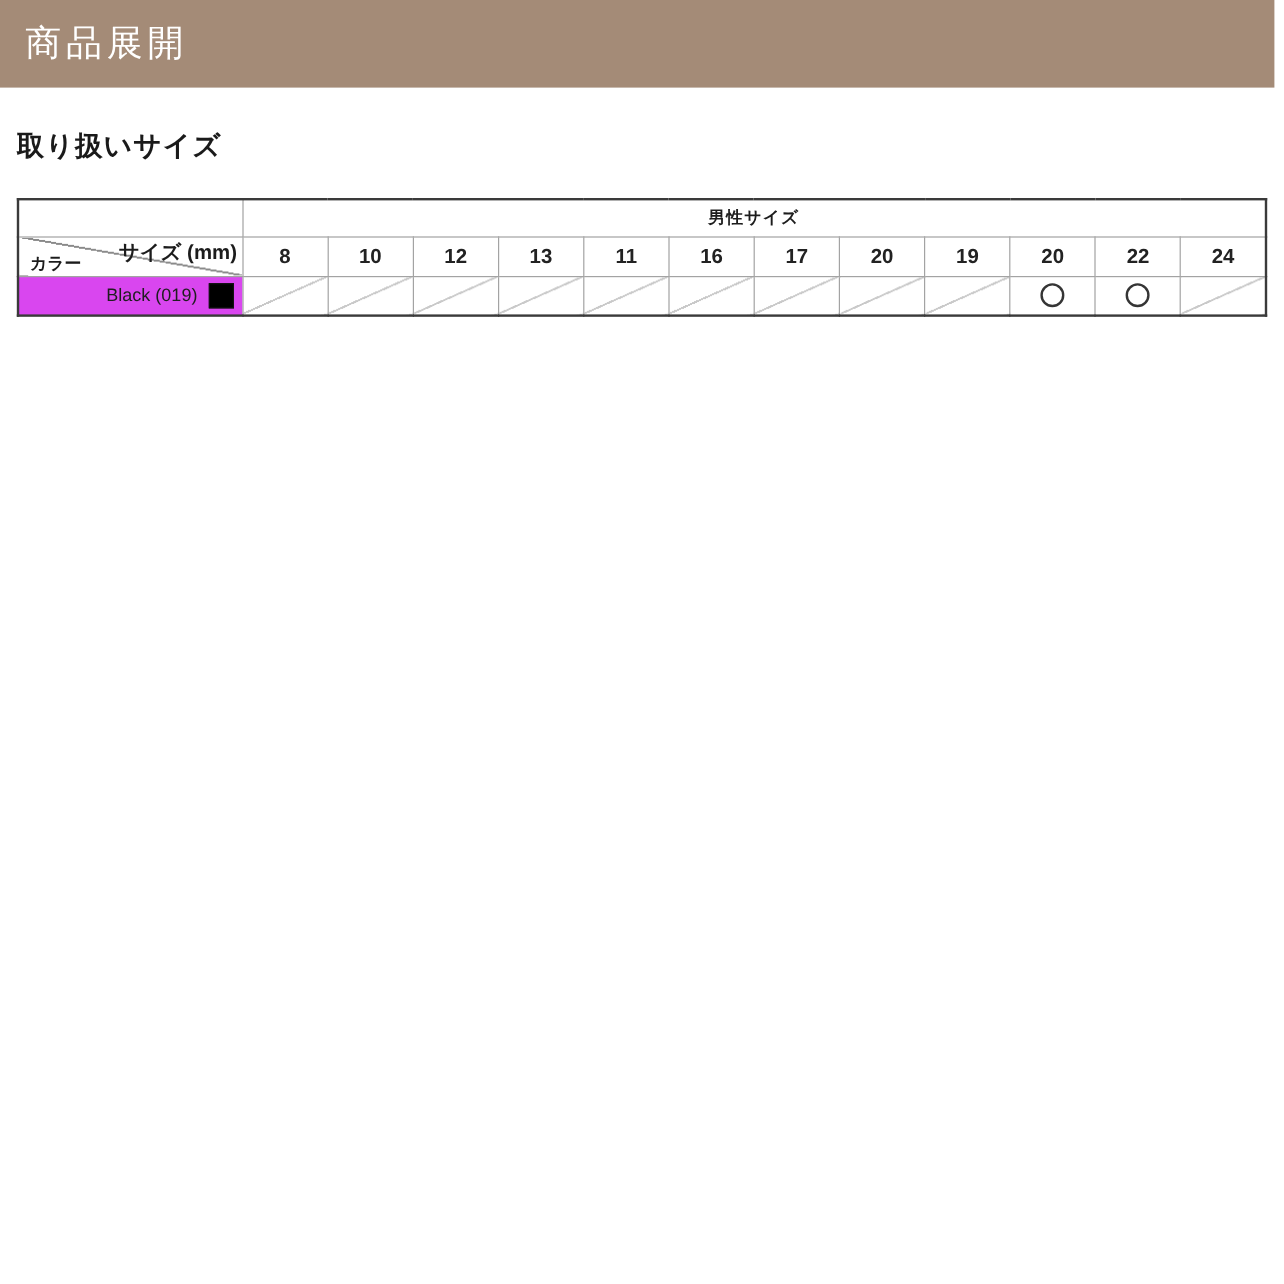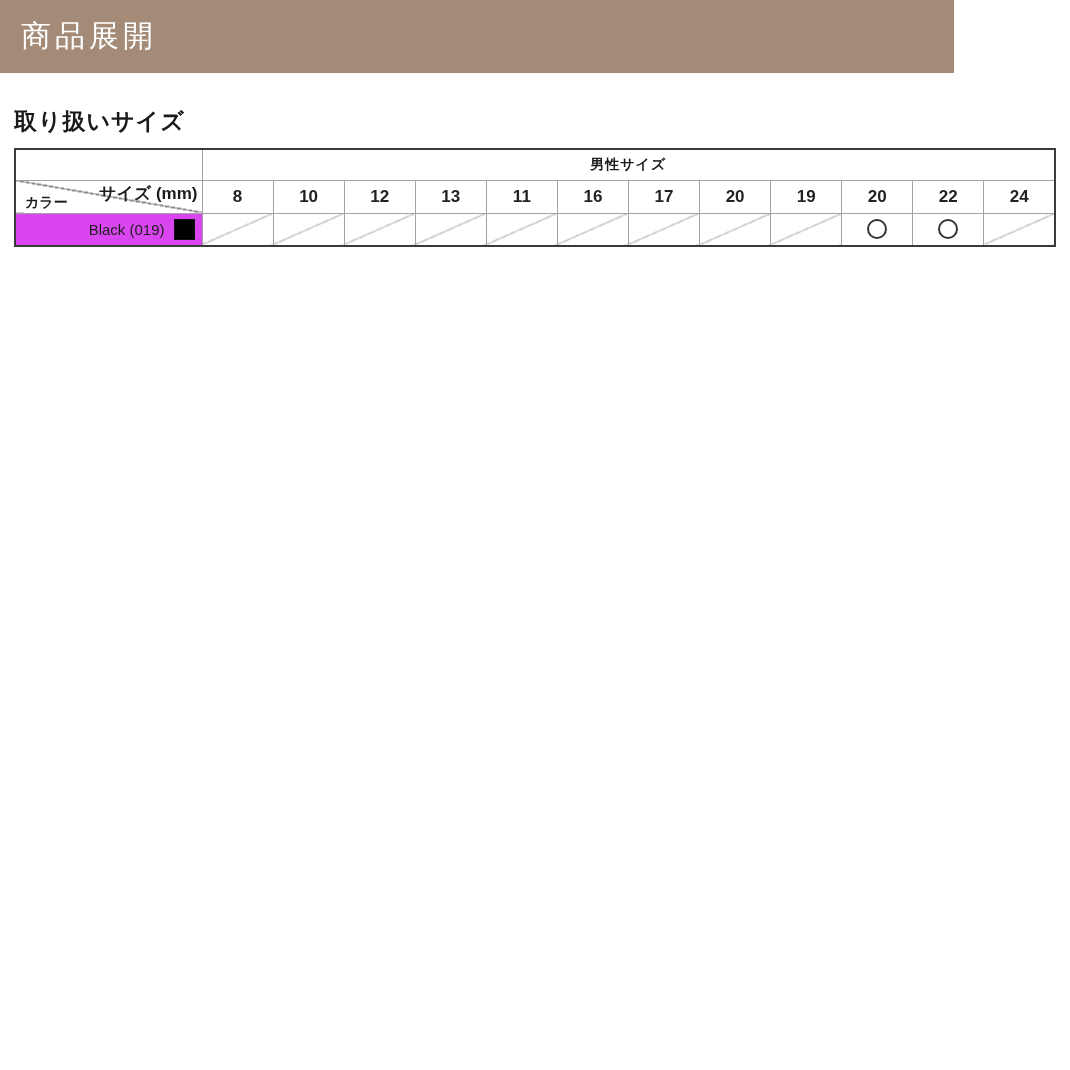--- a/index.html
+++ b/index.html
@@ -5,42 +5,43 @@
   * { margin: 0; padding: 0; box-sizing: border-box; }
   html, body { width: 1070px; height: 1070px; background: #ffffff; }
   body {
     font-family: "Liberation Sans", "DejaVu Sans", sans-serif;
     color: #2b2b2b;
     overflow: hidden;
   }
 
   
   .header-bar {
-    width: 954px;
+    width: 1062px;
     height: 73px;
     background: #a48b77;
     display: flex;
     align-items: center;
   }
   .header-bar .bar-title {
     color: #ffffff;
     font-size: 30px;
     font-weight: 400;
     letter-spacing: 4px;
     padding-left: 21px;
   }
 
   
   .content { padding: 0 14px; }
   .section-row {
     margin-top: 33px;
-    margin-bottom: 11px;
+    margin-bottom: 28px;
     display: flex;
     justify-content: space-between;
-    align-items: center;
+    align-items: flex-start;
+    flex-direction: column;
   }
   .section-title {
     font-size: 23px;
     font-weight: bold;
     color: #1a1a1a;
     letter-spacing: 1px;
   }
   .section-note {
     font-size: 13px;
     color: #222222;

